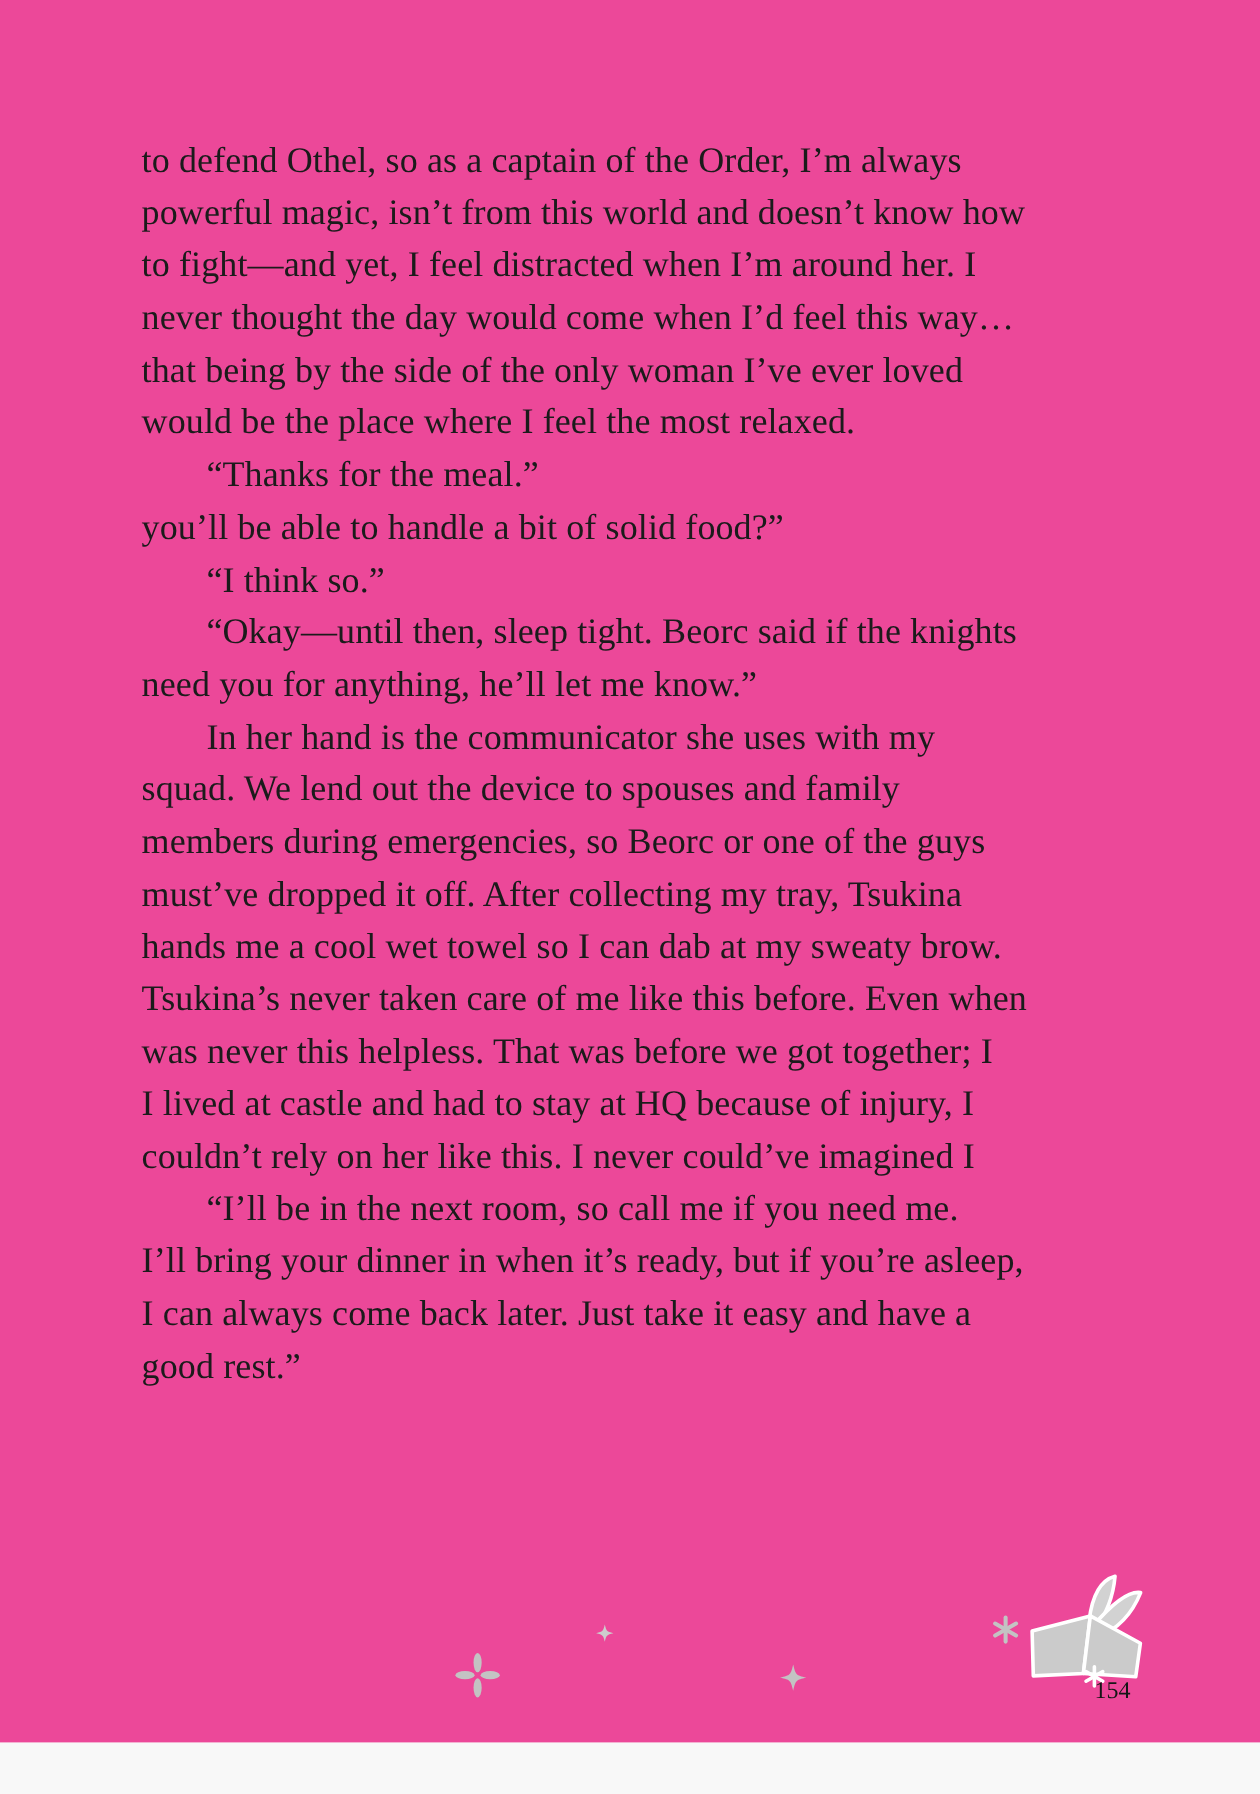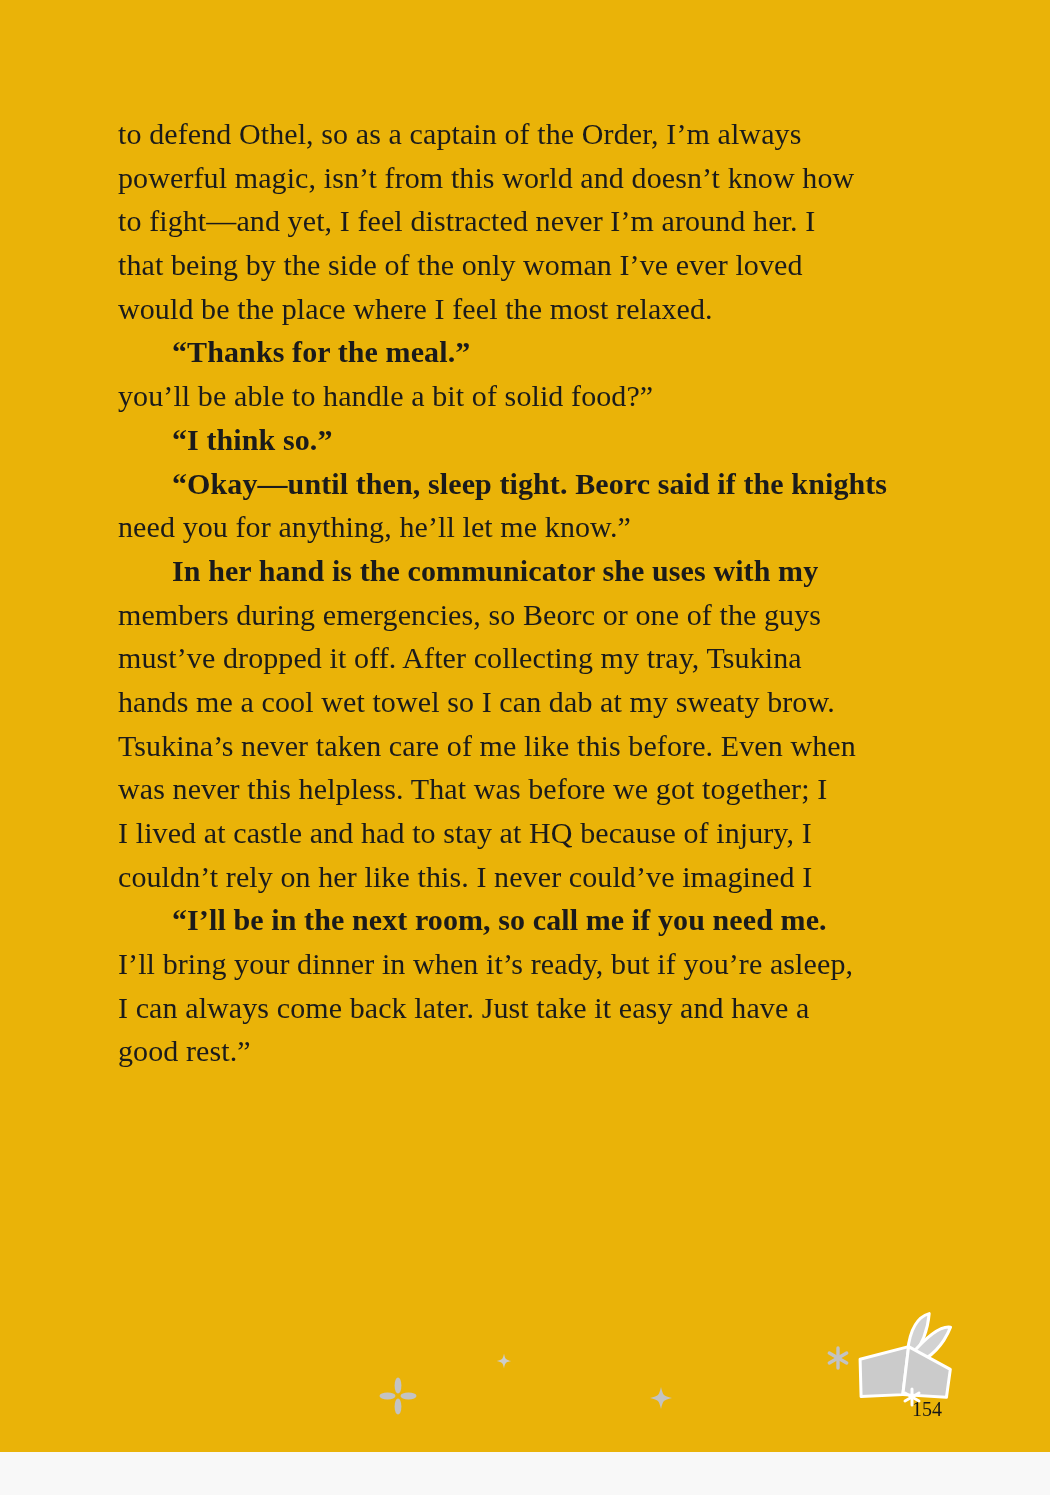--- a/index.html
+++ b/index.html
@@ -5,40 +5,39 @@
   * { margin: 0; padding: 0; box-sizing: border-box; }
   html, body {
     width: 1050px;
     background: #ffffff;
     font-family: "Liberation Serif", "DejaVu Serif", serif;
   }
   .page {
     position: relative;
     width: 1050px;
     height: 1495px;
-    background: #eab308;
+    background: #ec4899;
     overflow: hidden;
   }
   .text-block {
     position: absolute;
     left: 118px;
     top: 112px;
     width: 840px;
     color: #1b1b1b;
     font-size: 30px;
     line-height: 43.7px;
     letter-spacing: 0.1px;
   }
   .line {
     white-space: nowrap;
     height: 43.7px;
   }
   .line.indent {
     padding-left: 54px;
-    font-weight: bold;
   }
   .ornament {
     position: absolute;
   }
   .orn-sparkle-small   { left: 496px; top: 1353px; }
   .orn-clover          { left: 378px; top: 1376px; }
   .orn-sparkle-large   { left: 649px; top: 1386px; }
   .orn-asterisk        { left: 824px; top: 1344px; }
   .orn-book            { left: 846px; top: 1306px; }
   .orn-book-asterisk   { left: 901px; top: 1386px; }
@@ -62,29 +61,31 @@
   }
 </style>
 </head>
 <body>
 
 <div class="page">
 
   <div class="text-block">
       <div class="line">to defend Othel, so as a captain of the Order, I’m always</div>
       <div class="line">powerful magic, isn’t from this world and doesn’t know how</div>
-      <div class="line">to fight—and yet, I feel distracted never I’m around her. I</div>
+      <div class="line">to fight—and yet, I feel distracted when I’m around her. I</div>
+      <div class="line">never thought the day would come when I’d feel this way…</div>
       <div class="line">that being by the side of the only woman I’ve ever loved</div>
       <div class="line">would be the place where I feel the most relaxed.</div>
       <div class="line indent">“Thanks for the meal.”</div>
       <div class="line">you’ll be able to handle a bit of solid food?”</div>
       <div class="line indent">“I think so.”</div>
       <div class="line indent">“Okay—until then, sleep tight. Beorc said if the knights</div>
       <div class="line">need you for anything, he’ll let me know.”</div>
       <div class="line indent">In her hand is the communicator she uses with my</div>
+      <div class="line">squad. We lend out the device to spouses and family</div>
       <div class="line">members during emergencies, so Beorc or one of the guys</div>
       <div class="line">must’ve dropped it off. After collecting my tray, Tsukina</div>
       <div class="line">hands me a cool wet towel so I can dab at my sweaty brow.</div>
       <div class="line">Tsukina’s never taken care of me like this before. Even when</div>
       <div class="line">was never this helpless. That was before we got together; I</div>
       <div class="line">I lived at castle and had to stay at HQ because of injury, I</div>
       <div class="line">couldn’t rely on her like this. I never could’ve imagined I</div>
       <div class="line indent">“I’ll be in the next room, so call me if you need me.</div>
       <div class="line">I’ll bring your dinner in when it’s ready, but if you’re asleep,</div>
       <div class="line">I can always come back later. Just take it easy and have a</div>

